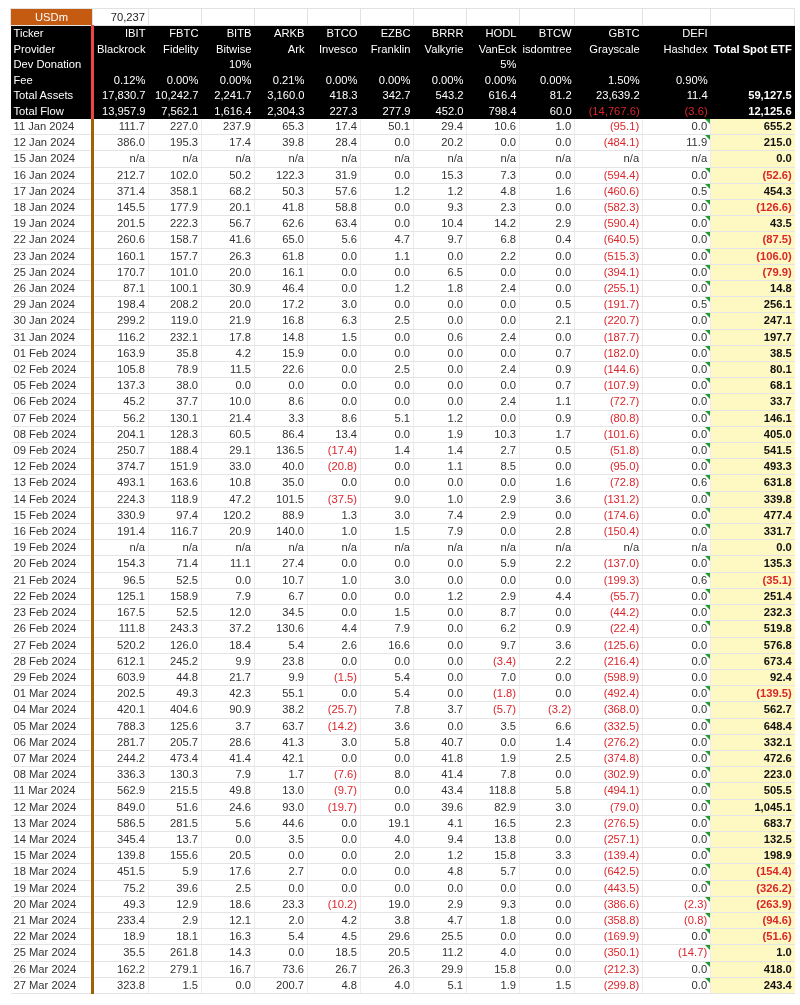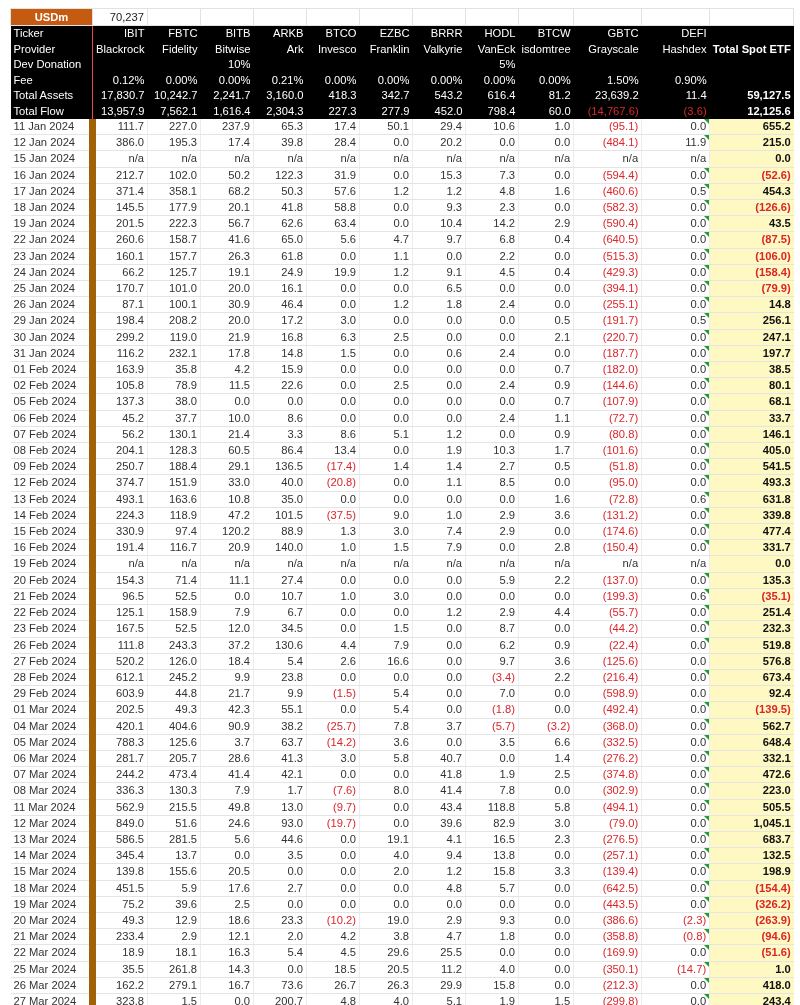--- a/index.html
+++ b/index.html
@@ -6,29 +6,29 @@
   body { width:800px; height:1005px; overflow:hidden; position:relative;
          font-family:"Liberation Sans", "DejaVu Sans", sans-serif; font-size:11.2px; color:#333; }
   .sheet { position:absolute; left:10px; top:8px; }
   table { border-collapse:collapse; table-layout:fixed; }
   td { padding:0 3px; height:15.2px; line-height:15.2px; white-space:nowrap; overflow:hidden; text-align:right; }
   col.c-label { width:82px; }
   col.c-n { width:53px; }
   col.c-w { width:68px; }
   col.c-t { width:69px; }
   .topbar td { height:16px; line-height:16px; border:1px solid #e2e2e2; }
-  .usdm { background:#c55a11; color:#ffffff; text-align:center; font-weight:bold; }
+  .usdm { background:#c55a11; color:#ffffff; text-align:center; font-weight:normal; }
   .usdm-val { text-align:right; color:#222; }
   .hdr td { background:#000; color:#fff; height:15.5px; line-height:15.5px; }
   .hdr td.lbl { text-align:left; }
   .hdr.bold td { font-weight:normal; }
-  .hdr td.divider { border-right:1px solid #ef4444; }
+  .hdr td.divider { border-right:3px solid #ef4444; }
   .neg { color:#d9262c !important; }
   .data td { border-bottom:1px solid #e4e4e4; border-right:1px solid #ececec; color:#333; }
-  .data td.date { text-align:left; border-right:7px solid #a16207; }
+  .data td.date { text-align:left; border-right:3px solid #a16207; }
   .data td.total { background:#fef9c3; font-weight:bold; color:#111; border-right:none; }
   .data td.defi { position:relative; }
   .data td.defi.flag::after { content:""; position:absolute; right:0; top:0; width:0; height:0;
       border-top:5px solid #1e9e2f; border-left:5px solid transparent; }
 </style>
 </head>
 <body>
 
 <div class="sheet">
   <table>
@@ -286,35 +286,20 @@
           <td>0.0</td>
           <td>1.1</td>
           <td>0.0</td>
           <td>2.2</td>
           <td>0.0</td>
           <td class="neg">(515.3)</td>
           <td class="defi flag">0.0</td>
           <td class="total neg">(106.0)</td>
         </tr>
         <tr class="data">
-          <td class="date">24 Jan 2024</td>
-          <td>66.2</td>
-          <td>125.7</td>
-          <td>19.1</td>
-          <td>24.9</td>
-          <td>19.9</td>
-          <td>1.2</td>
-          <td>9.1</td>
-          <td>4.5</td>
-          <td>0.4</td>
-          <td class="neg">(429.3)</td>
-          <td class="defi flag">0.0</td>
-          <td class="total neg">(158.4)</td>
-        </tr>
-        <tr class="data">
           <td class="date">25 Jan 2024</td>
           <td>170.7</td>
           <td>101.0</td>
           <td>20.0</td>
           <td>16.1</td>
           <td>0.0</td>
           <td>0.0</td>
           <td>6.5</td>
           <td>0.0</td>
           <td>0.0</td>

